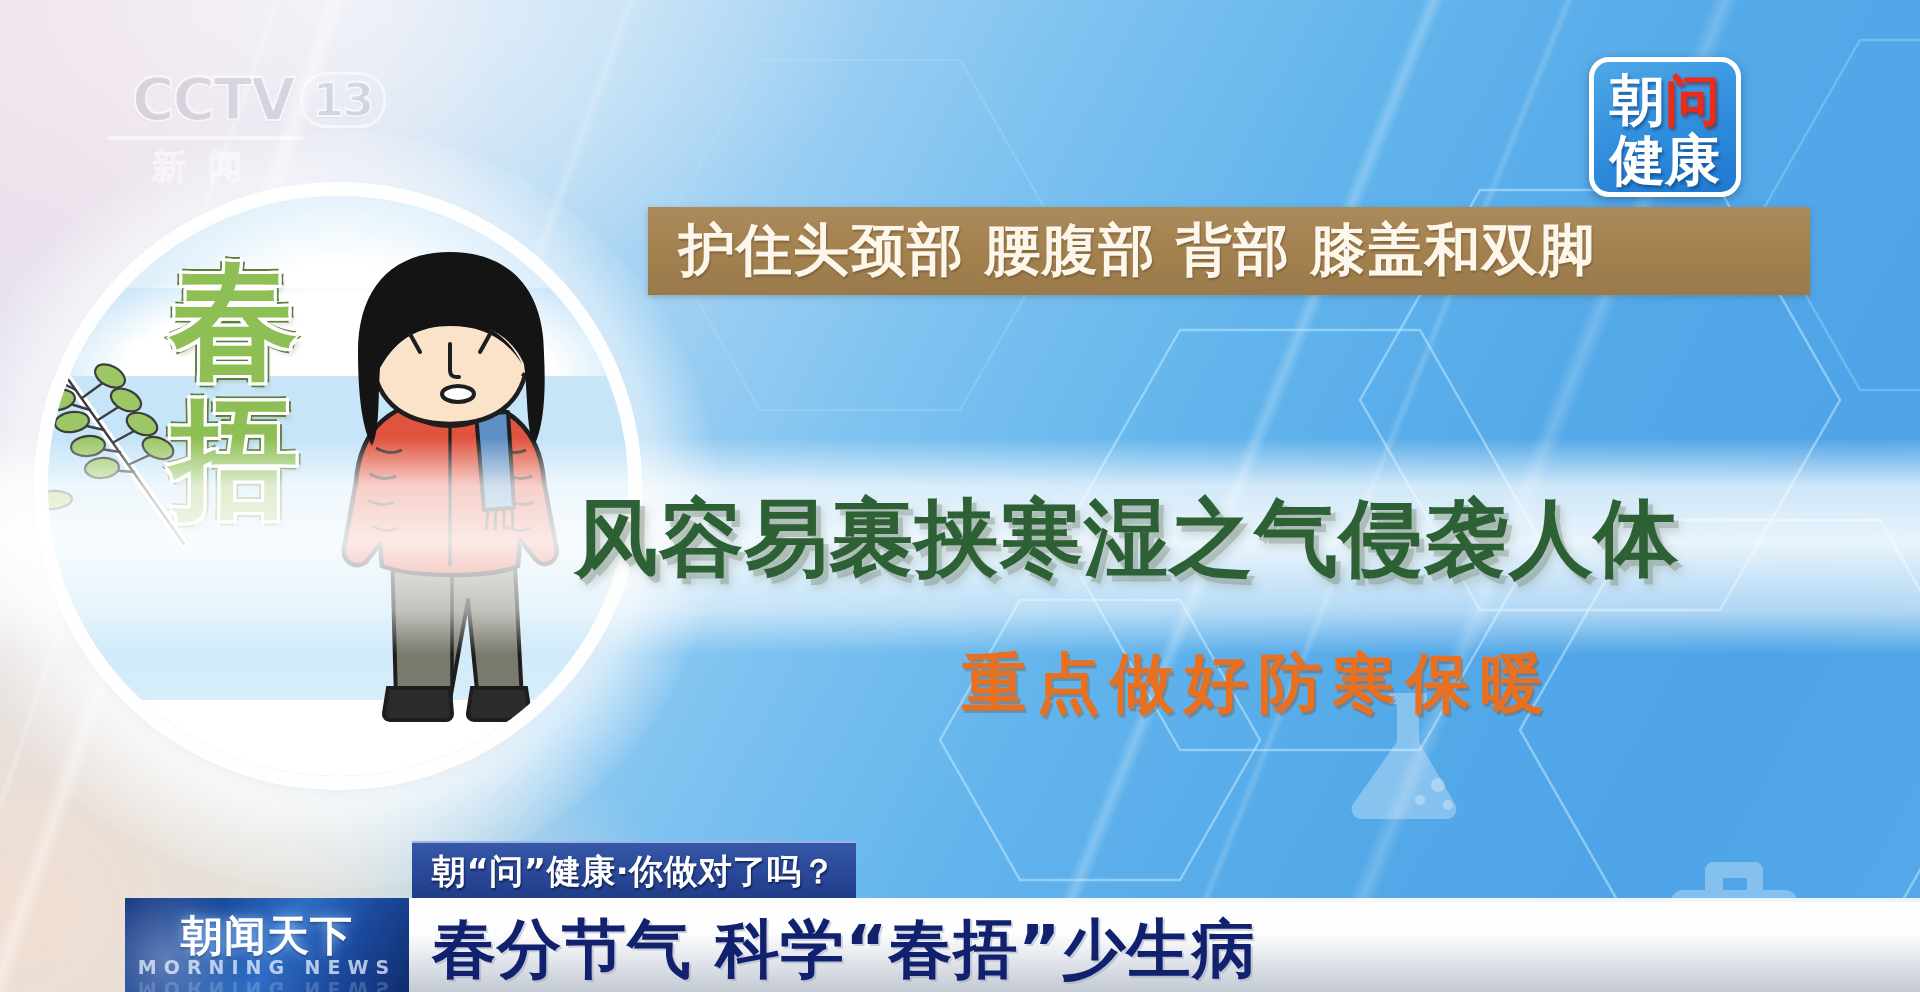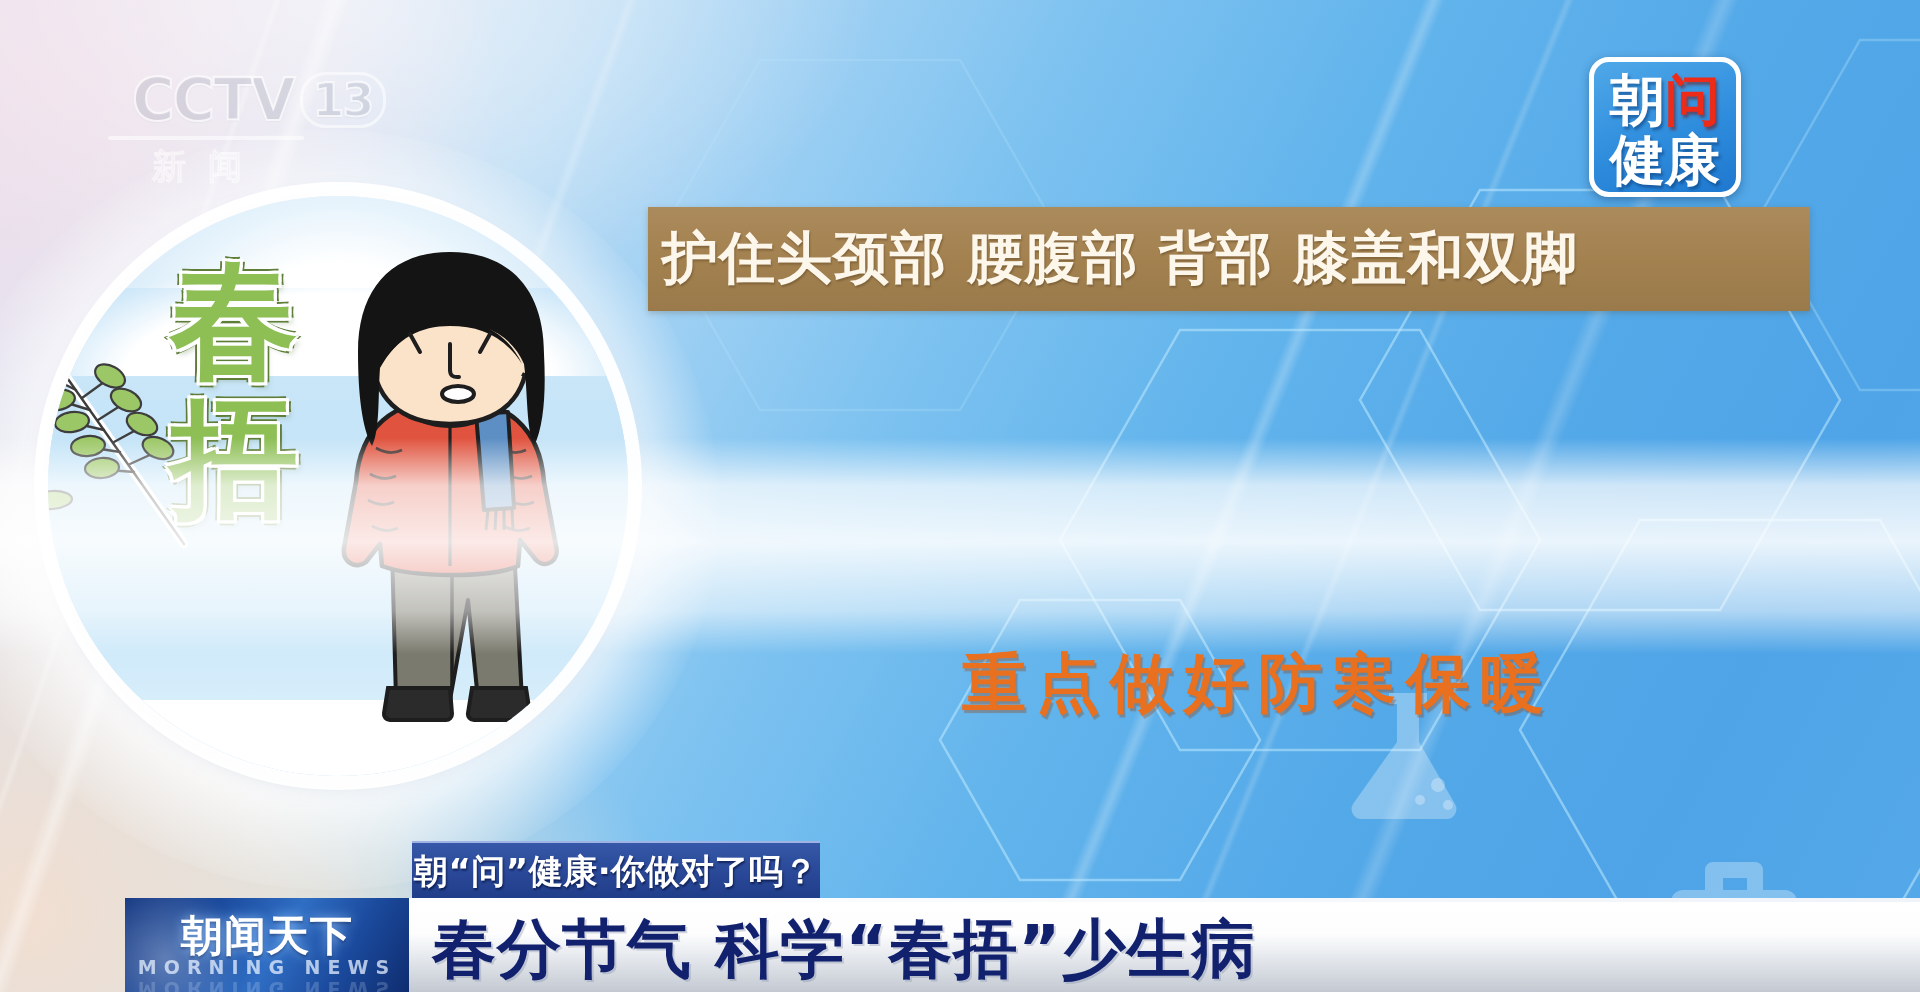--- a/index.html
+++ b/index.html
@@ -82,23 +82,23 @@
         -5px 0 0 #5d7d38, 5px 0 0 #5d7d38, 0 -5px 0 #5d7d38, 0 5px 0 #5d7d38,
         4px 6px 5px rgba(80,110,50,.25);}
 
   
   svg.branch{position:absolute;left:-14px;top:152px;width:180px;height:220px;}
 
   
   svg.person{position:absolute;left:252px;top:52px;width:300px;height:512px;}
 
   
-  .tanbar{position:absolute;left:648px;top:207px;width:1162px;height:104px;
+  .tanbar{position:absolute;left:648px;top:207px;width:1162px;height:88px;
       background:linear-gradient(180deg,#ab8a5c 0%,#a3814f 52%,#9a7a4b 100%);
-      display:flex;align-items:center;padding-left:14px;
+      display:flex;align-items:center;padding-left:31px;
       box-shadow:0 2px 6px rgba(80,60,30,.25);}
   .tanbar .t{font-size:56px;font-weight:bold;color:#fdf6ea;letter-spacing:1px;white-space:nowrap;
       text-shadow:1px 2px 2px rgba(70,50,20,.35);}
 
   
   .brownline{position:absolute;left:1050px;top:385px;width:700px;}
   .brownline .t{font-size:62px;font-weight:bold;color:#a47b42;letter-spacing:2px;white-space:nowrap;
       text-shadow:
         -4px 0 0 #fffdf6, 4px 0 0 #fffdf6, 0 -4px 0 #fffdf6, 0 4px 0 #fffdf6,
         -4px -4px 0 #fffdf6, 4px -4px 0 #fffdf6, -4px 4px 0 #fffdf6, 4px 4px 0 #fffdf6,
@@ -119,21 +119,21 @@
       width:72px;height:86px;display:flex;align-items:center;justify-content:center;
       text-shadow:2px 3px 1px rgba(150,60,10,.35);}
   .orangeline span.ch::before{content:"";position:absolute;left:2px;top:4px;width:68px;height:78px;
       border-radius:50%;background:#fbe0a4;z-index:-1;
       box-shadow:0 0 10px 4px rgba(251,224,164,.85);}
 
   
   .subbanner{position:absolute;left:412px;top:841px;height:62px;
       background:linear-gradient(180deg,#3757a8 0%,#2c4b9b 40%,#1f3c87 100%);
       border-top:2px solid #9fb4e4;border-bottom:2px solid #162f6e;
-      display:flex;align-items:center;padding:0 2px;}
+      display:flex;align-items:center;padding:0 20px;}
   .subbanner .t{font-size:34px;font-weight:bold;color:#ffffff;white-space:nowrap;letter-spacing:.5px;
       text-shadow:1px 2px 2px rgba(0,10,50,.6);}
 
   
   .lower{position:absolute;left:0;bottom:0;width:1920px;height:100px;}
   .lower .whitebar{position:absolute;left:404px;top:6px;width:1516px;height:94px;
       background:linear-gradient(180deg,#ffffff 0%,#fdfdfe 38%,#e6e9ee 62%,#d2d7de 84%,#c3c9d2 100%);}
   .lower .whitebar::after{content:"";position:absolute;left:0;top:0;width:100%;height:4px;
       background:linear-gradient(90deg,#ffffff,#f0f3f8);}
   .lower .logobox{position:absolute;left:125px;top:6px;width:284px;height:106px;
@@ -298,20 +298,23 @@
     </svg>
   </div>
 
   <div class="tanbar">
     <div class="t">护住头颈部 腰腹部 背部 膝盖和双脚</div>
   </div>
 
   <div class="whiteband"></div>
 
 
+  <div class="greenline">
+    <div class="t">风容易裹挟寒湿之气侵袭人体</div>
+  </div>
 
   <div class="orangeline" id="orange-line">
       <span class="ch">重</span>
       <span class="ch">点</span>
       <span class="ch">做</span>
       <span class="ch">好</span>
       <span class="ch">防</span>
       <span class="ch">寒</span>
       <span class="ch">保</span>
       <span class="ch">暖</span>

